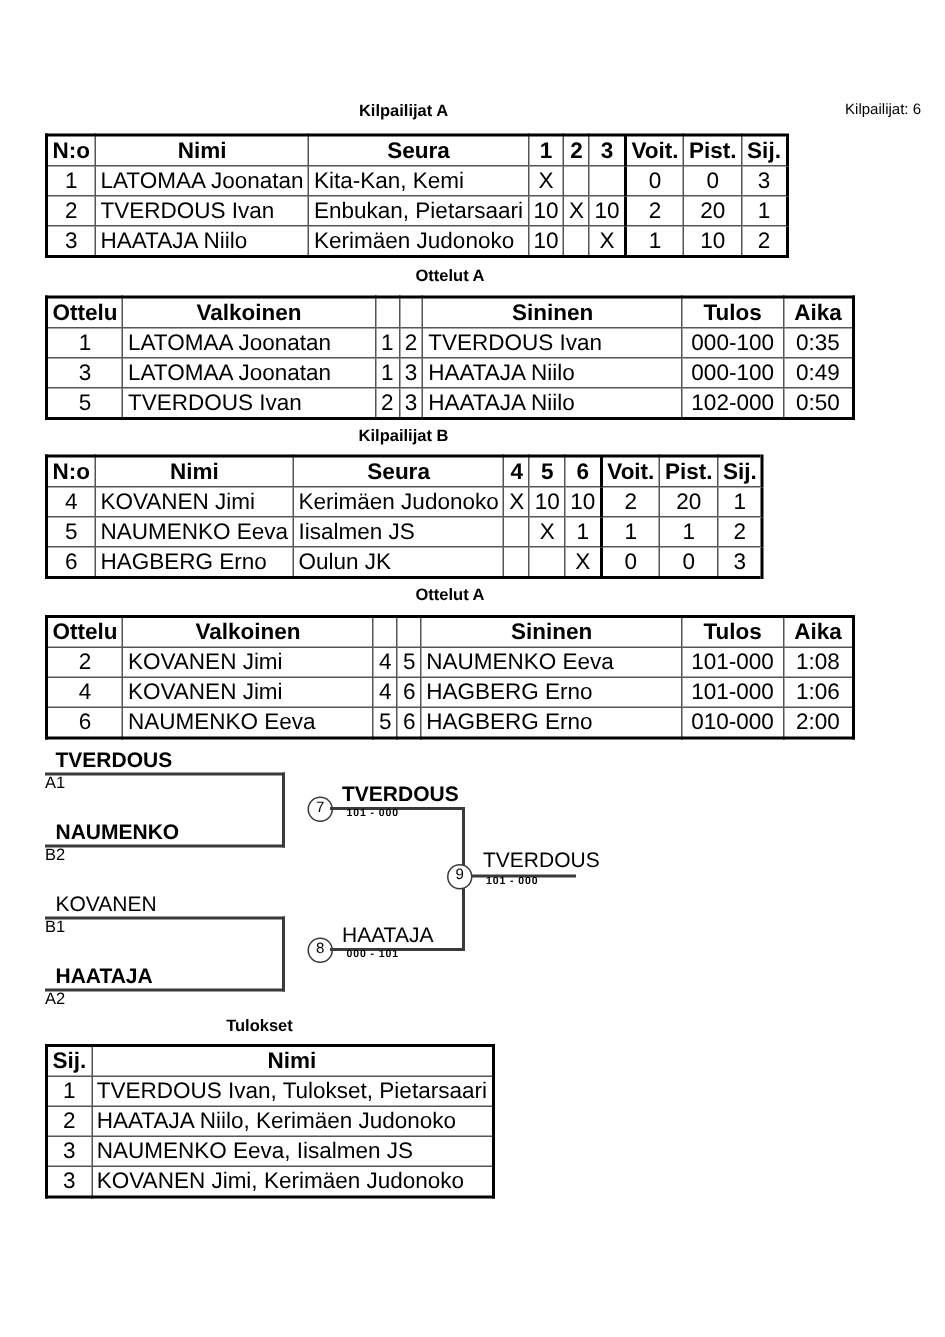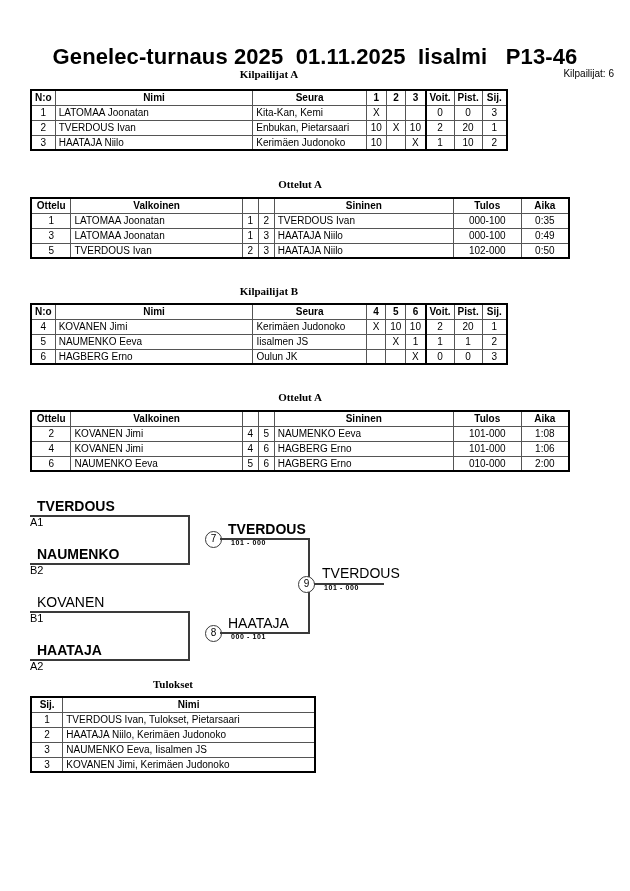--- a/index.html
+++ b/index.html
@@ -14,27 +14,27 @@
   .doc-title{
     position:absolute;left:0;top:44px;width:630px;text-align:center;
     font-size:22px;font-weight:bold;letter-spacing:0.1px;white-space:pre;
   }
   .competitor-count{
     position:absolute;right:16px;top:68px;font-size:10px;font-weight:normal;
   }
 
   
   .section-caption{
-    position:absolute;font-size:11px;font-weight:bold;text-align:center;font-family:Liberation Serif, serif;
+    position:absolute;font-size:11px;font-weight:bold;text-align:center;
   }
 
   
   table.tourn{
     position:absolute;border-collapse:collapse;
-    font-size:10px;background:#fff;
+    font-size:15px;background:#fff;
     border:2px solid #000;
   }
   table.tourn th,table.tourn td{
     border:1px solid #555;
     padding:1px 3px;height:15px;box-sizing:border-box;
     font-weight:normal;white-space:nowrap;overflow:hidden;
   }
   table.tourn th{font-weight:bold;text-align:center;}
   .c{text-align:center;}
   .l{text-align:left;}
@@ -60,21 +60,20 @@
     position:absolute;width:15px;height:15px;border:1.5px solid #3a3a3a;
     border-radius:50%;background:#fff;
     font-size:10px;line-height:13px;text-align:center;
   }
 </style>
 </head>
 <body>
 
 <div class="page">
 
-  <div class="doc-title">Genelec-turnaus 2025  01.11.2025  Iisalmi   P13-46</div>
   <div class="competitor-count">Kilpailijat: 6</div>
 
   <div class="section-caption" style="left:30px;top:68px;width:478px;">Kilpailijat A</div>
   <table class="tourn" id="tbl-pool-a" style="left:30px;top:89px;width:478px;">
     <colgroup>
       <col style="width:21px">
         <col style="width:207px">
         <col style="width:115px">
       <col style="width:20px">
         <col style="width:20px">

